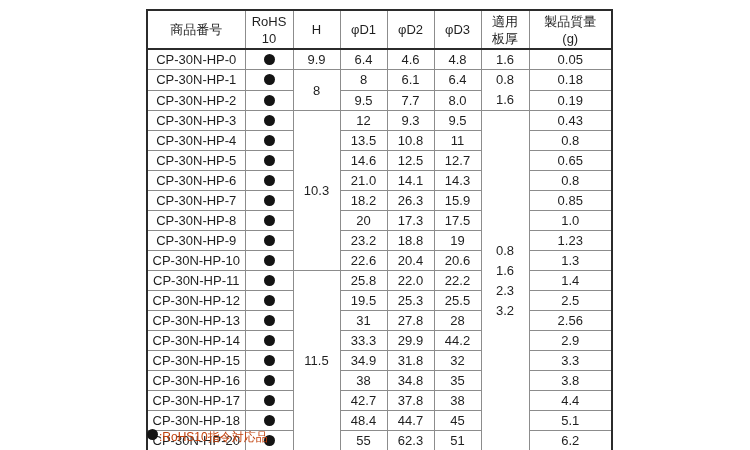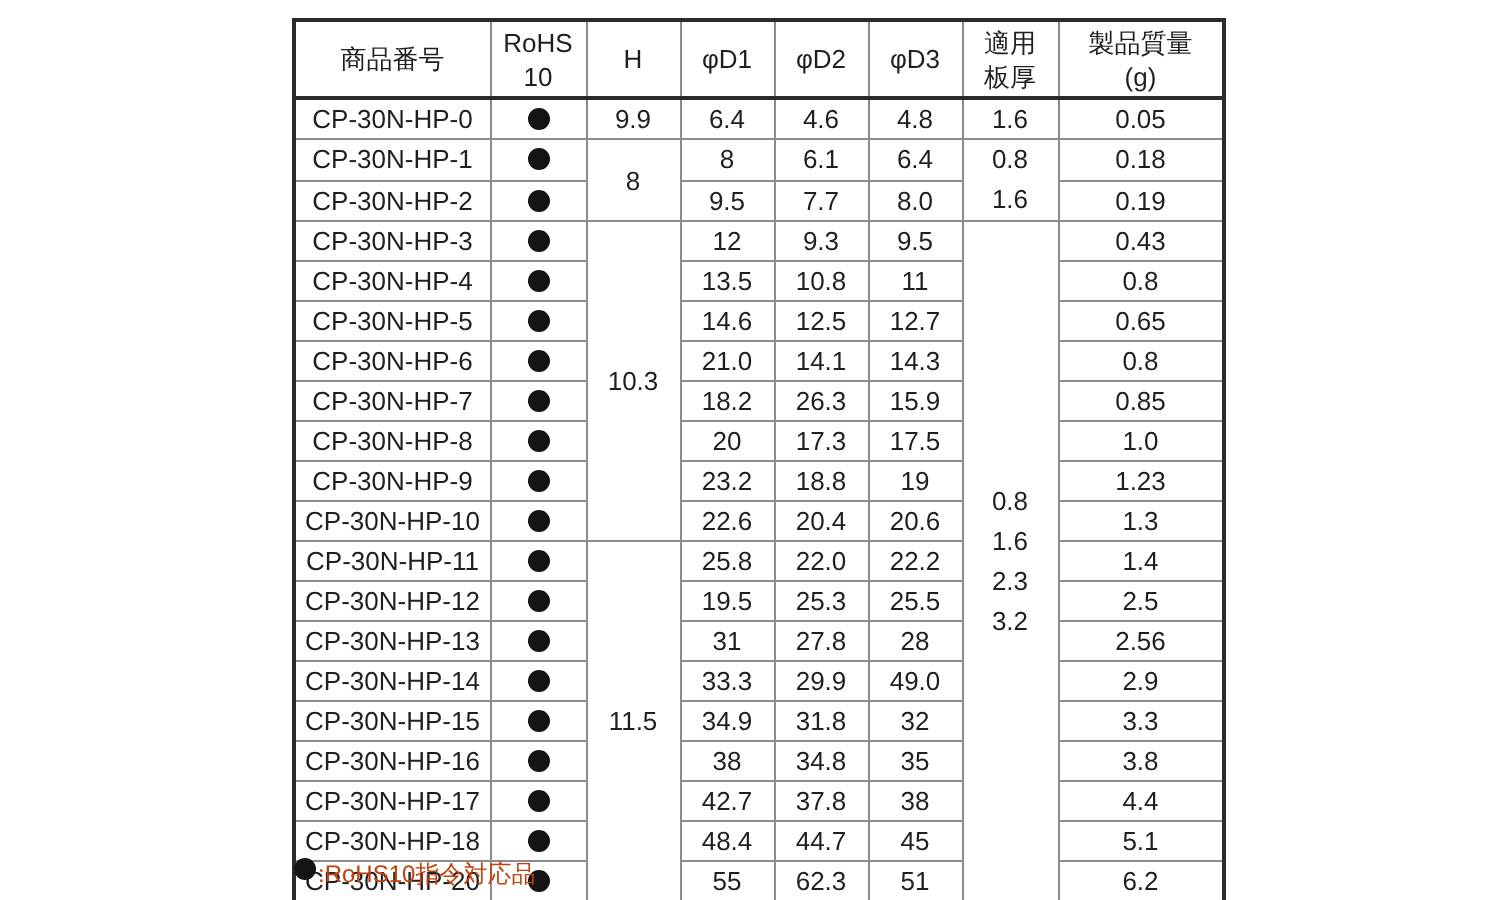--- a/index.html
+++ b/index.html
@@ -232,21 +232,21 @@
           <td>31</td>
           <td>27.8</td>
           <td>28</td>
           <td>2.56</td>
         </tr>
         <tr>
           <td>CP-30N-HP-14</td>
           <td><span class="dot"></span></td>
           <td>33.3</td>
           <td>29.9</td>
-          <td>49.0</td>
+          <td>44.2</td>
           <td>2.9</td>
         </tr>
         <tr>
           <td>CP-30N-HP-15</td>
           <td><span class="dot"></span></td>
           <td>34.9</td>
           <td>31.8</td>
           <td>32</td>
           <td>3.3</td>
         </tr>

